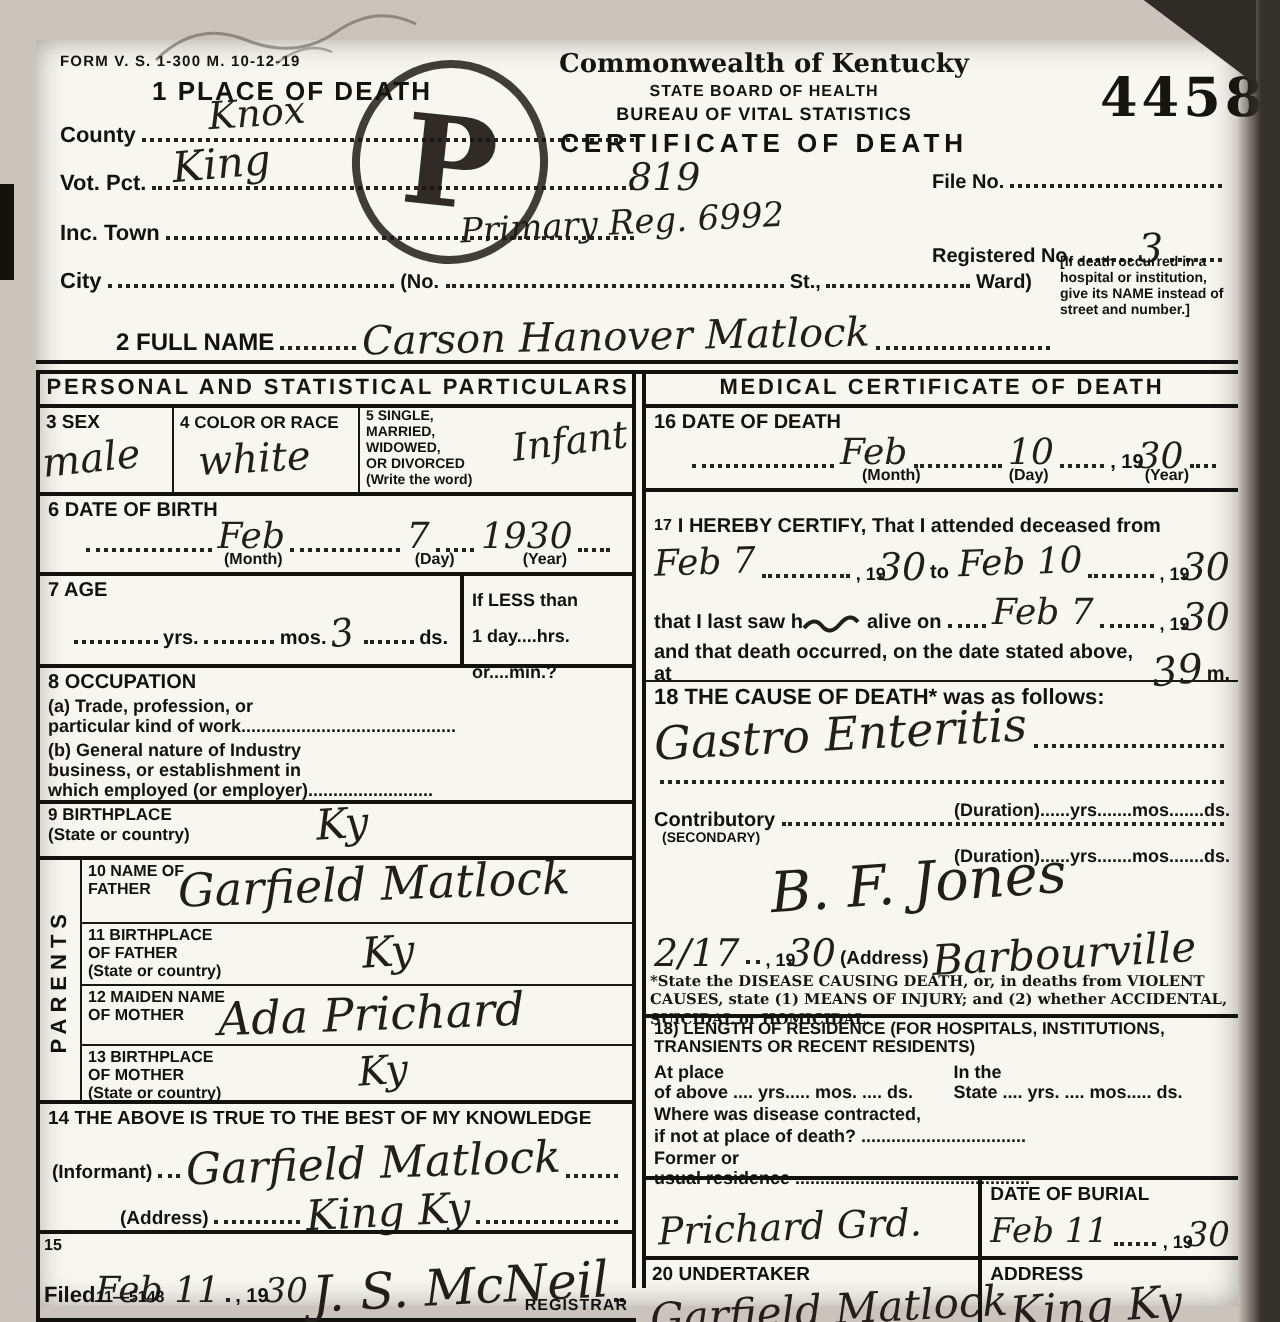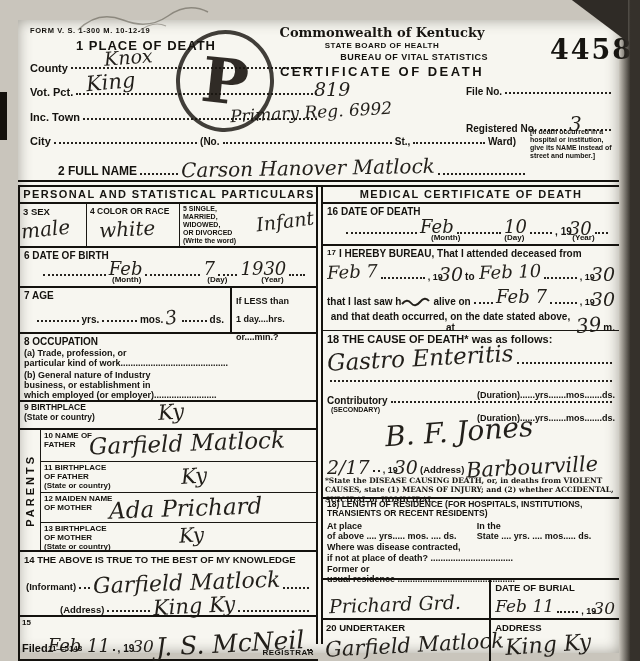--- a/index.html
+++ b/index.html
@@ -31,21 +31,21 @@
 </style>
 </head>
 <body>
 
 <div class="scan">
   <div class="paper">
 
     <div class="abs lbl" style="left:12px;top:6px;font-size:7.5px;letter-spacing:.6px;">FORM V. S. 1-300 M. 10-12-19</div>
     <div class="abs lbl t13" style="left:58px;top:18px;letter-spacing:1px;">1 PLACE OF DEATH</div>
 
-    <div class="abs frow" style="left:12px;top:42px;width:290px;align-items:center;">
+    <div class="abs frow" style="left:12px;top:42px;width:290px;">
       <span class="lbl t11">County</span>
         <span class="leader"></span>
     </div>
     <span class="abs hw" style="left:86px;top:26px;font-size:19px;transform:rotate(-4deg);">Knox</span>
 
     <div class="abs frow" style="left:12px;top:66px;width:290px;">
       <span class="lbl t11">Vot. Pct.</span>
         <span class="leader"></span>
     </div>
     <span class="abs hw" style="left:68px;top:50px;font-size:21px;transform:rotate(-5deg);">King</span>
@@ -65,21 +65,21 @@
       <span class="lbl t10">Ward)</span>
     </div>
 
     <div class="abs stamp" style="left:158px;top:10px;width:90px;height:94px;">
       <span>P</span>
     </div>
 
     <div class="abs" style="left:258px;top:5px;width:212px;text-align:center;">
       <div class="serifb t13">Commonwealth of Kentucky</div>
       <div class="lbl t8" style="margin-top:1px;letter-spacing:.5px;">STATE BOARD OF HEALTH</div>
-      <div class="lbl t9" style="margin-top:2px;letter-spacing:.5px;text-align:right;">BUREAU OF VITAL STATISTICS</div>
+      <div class="lbl t9" style="margin-top:2px;letter-spacing:.5px;">BUREAU OF VITAL STATISTICS</div>
       <div class="lbl t13" style="margin-top:2px;letter-spacing:2.5px;">CERTIFICATE OF DEATH</div>
     </div>
 
     <div class="abs serifb" style="left:532px;top:14px;font-size:27px;letter-spacing:2px;">4458</div>
 
     <span class="abs hw" style="left:296px;top:58px;font-size:19px;">819</span>
     <span class="abs hw" style="left:212px;top:82px;font-size:17px;transform:rotate(-3deg);">Primary Reg. 6992</span>
 
     <div class="abs frow" style="left:448px;top:66px;width:148px;">
       <span class="lbl t10">File No.</span>
@@ -257,24 +257,24 @@
           <span class="hw" style="font-size:18px;margin:0 0 -2px -3px;">30</span>
           <span class="leader" style="flex:.3"></span>
         </div>
         <div class="abs lbl t8" style="left:0;right:0;top:29px;display:flex;">
           <span style="margin-left:108px;">(Month)</span>
           <span style="margin-left:44px;">(Day)</span>
           <span style="margin-left:48px;">(Year)</span>
         </div>
       </div>
 
-      <div style="position:relative;height:82px;border-bottom:1.5px solid #1a1813;padding:2px 4px 0;text-align:center;">
+      <div style="position:relative;height:82px;border-bottom:1.5px solid #1a1813;padding:12px 4px 0;">
         <div class="frow" style="align-items:flex-start;">
           <span class="lbl t8" style="margin-right:3px;">17</span>
-          <span class="lbl t10">I HEREBY BUREAU, That I attended deceased from</span>
+          <span class="lbl t10">I HEREBY CERTIFY, That I attended deceased from</span>
         </div>
         <div class="frow" style="margin-top:2px;">
           <span class="hw" style="font-size:18px;transform:rotate(-2deg);">Feb 7</span>
           <span class="leader" style="flex:.8"></span>
           <span class="lbl t9">, 19</span>
           <span class="hw" style="font-size:19px;margin:0 2px -3px -4px;">30</span>
           <span class="lbl t10">to</span>
           <span class="hw" style="font-size:18px;transform:rotate(-2deg);margin-left:4px;">Feb 10</span>
           <span class="leader" style="flex:.6"></span>
           <span class="lbl t9">, 19</span>

